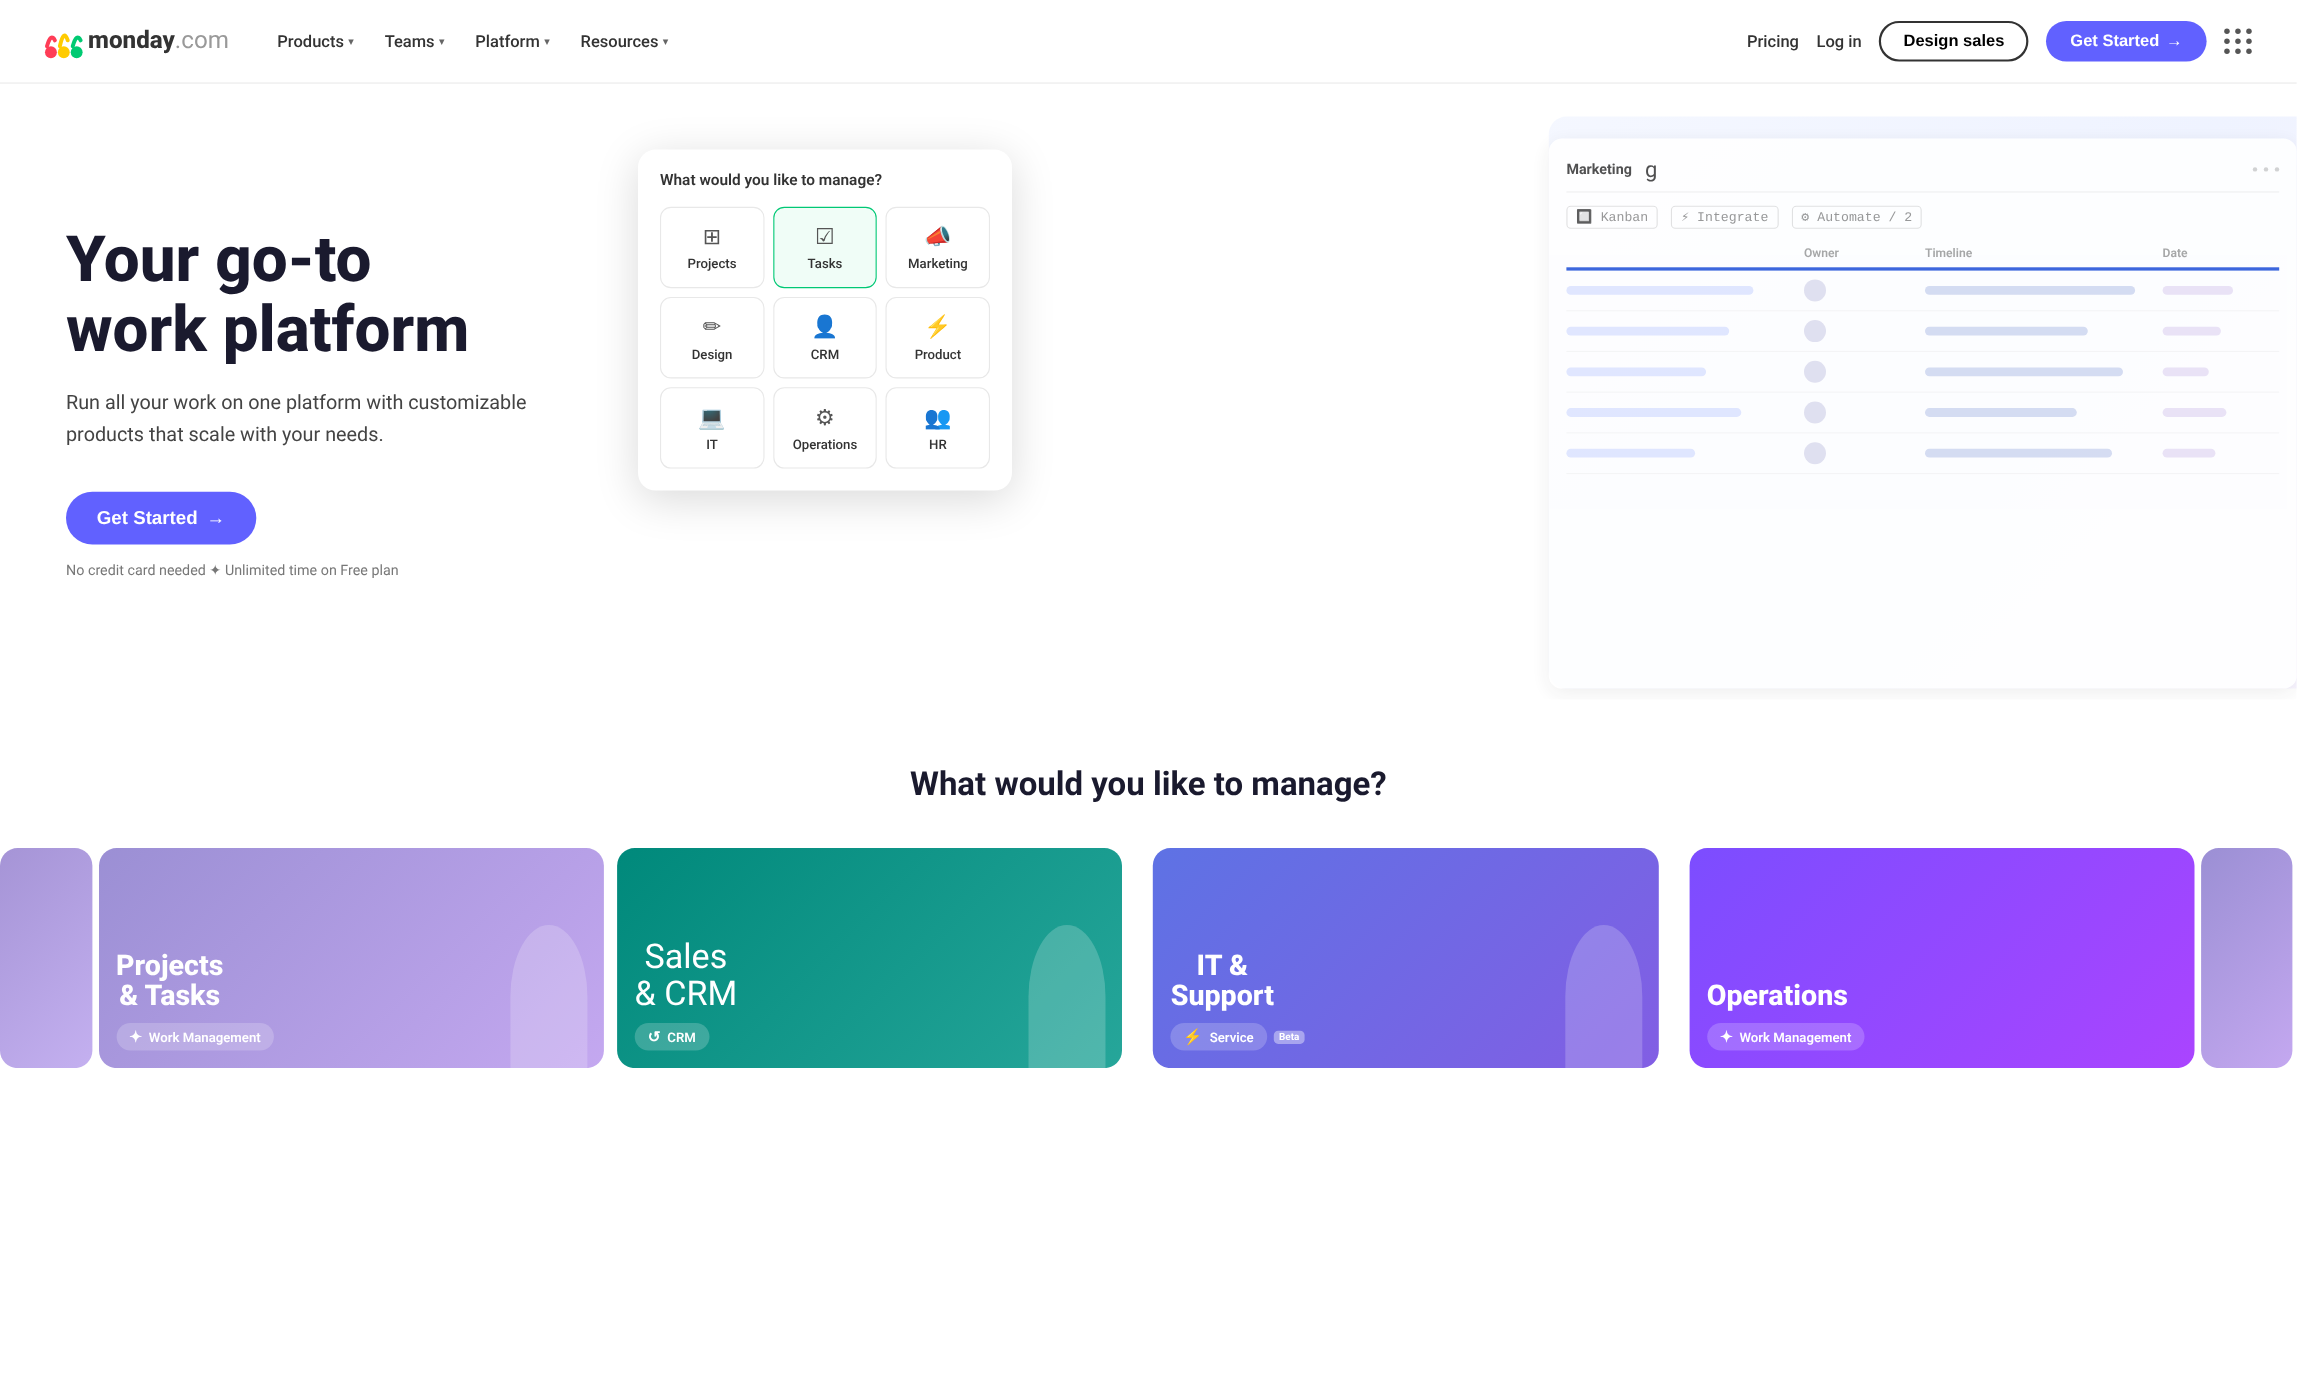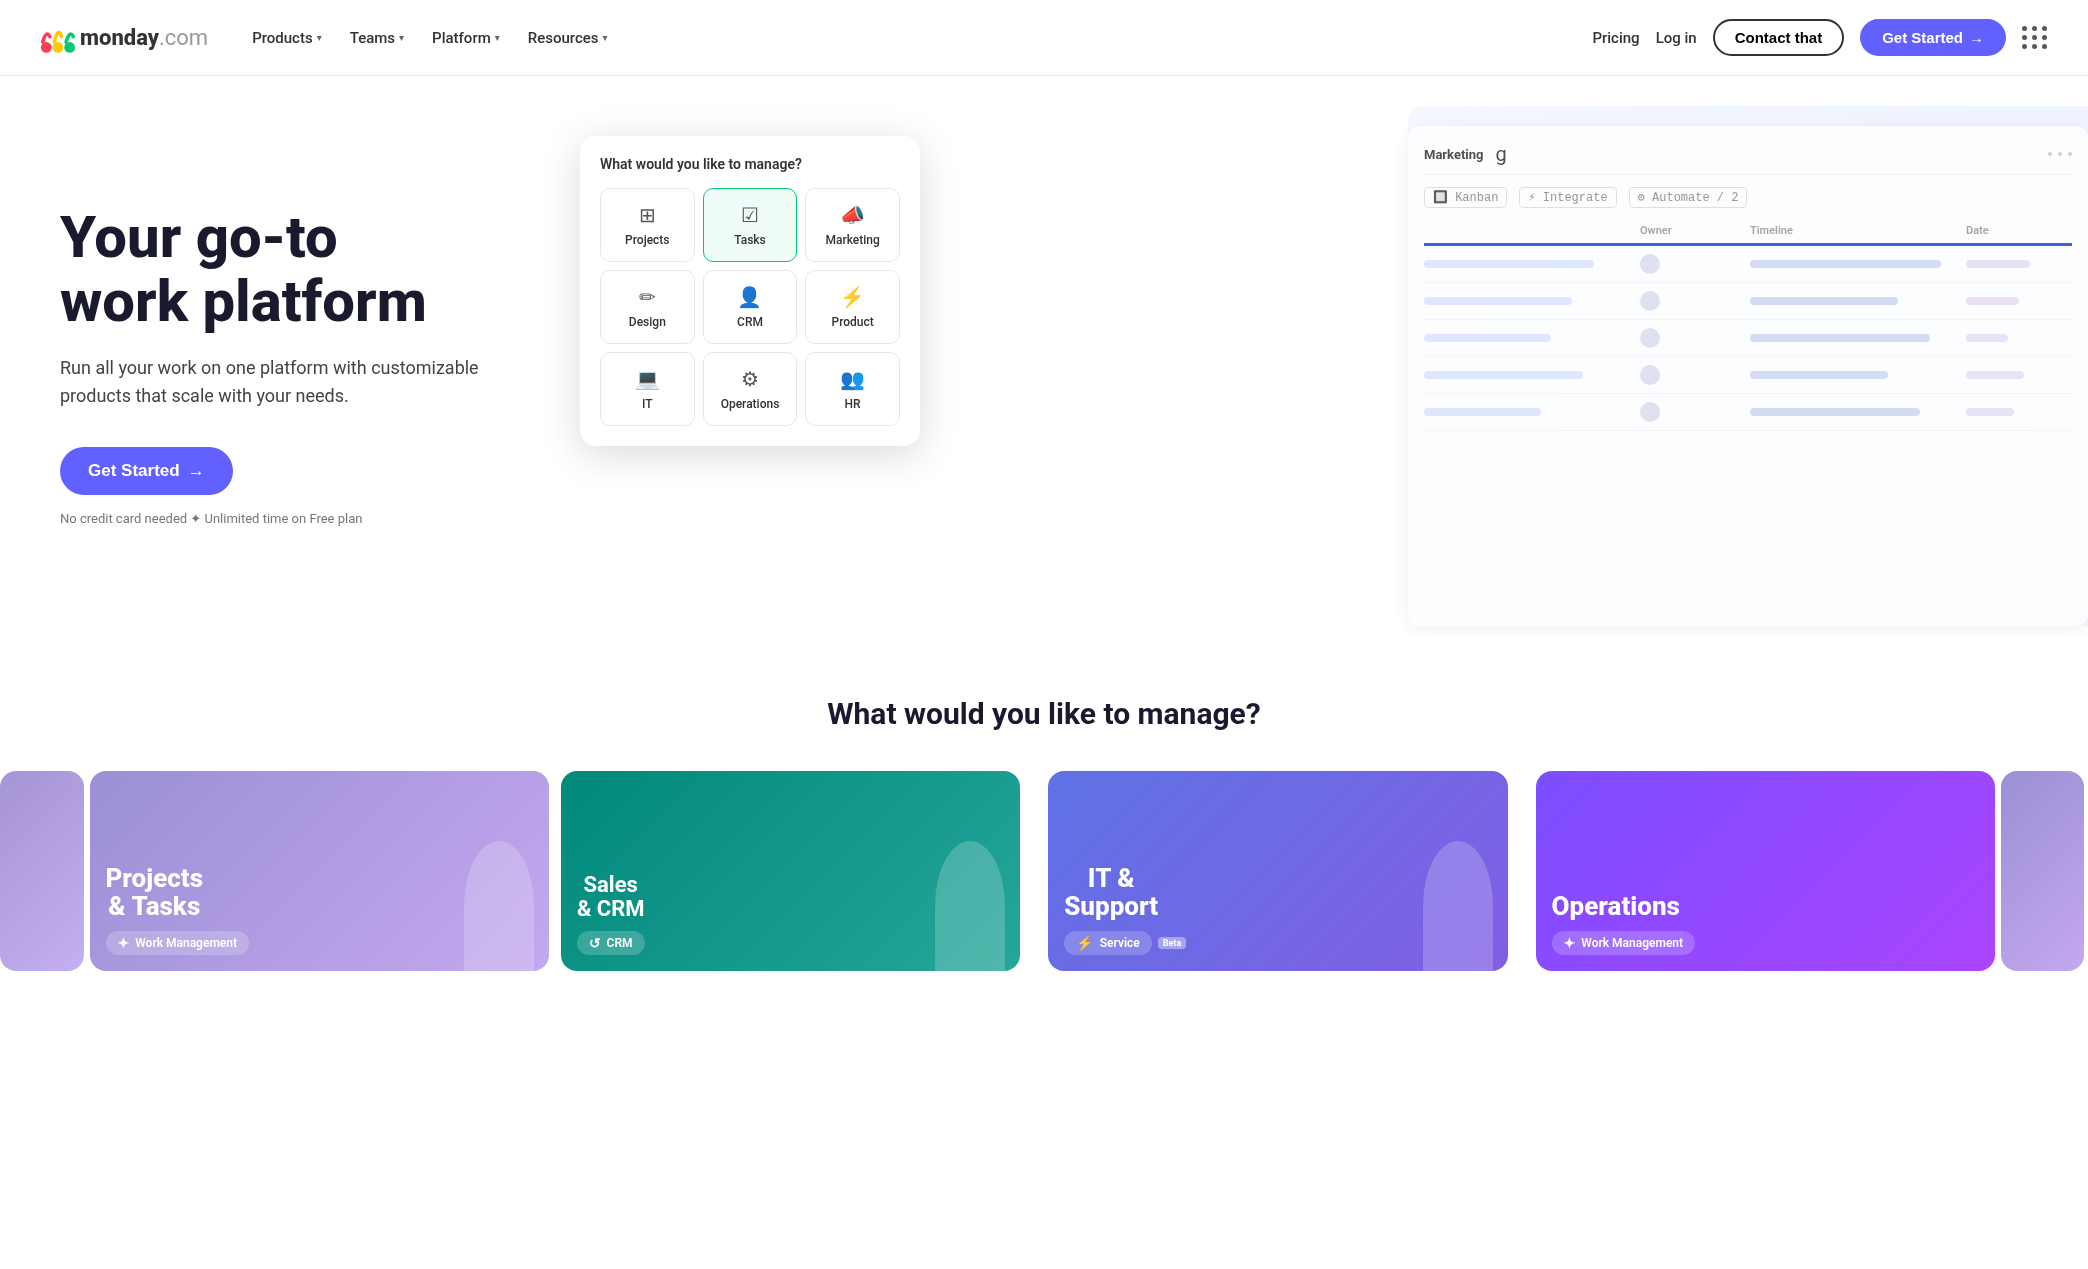--- a/index.html
+++ b/index.html
@@ -157,21 +157,21 @@
       </a>
       <a class="nav-link">
         <span>Resources</span>
         <span class="chevron">▾</span>
       </a>
     </div>
   </div>
   <div class="nav-right">
     <span class="pricing-link">Pricing</span>
     <span class="login-link">Log in</span>
-    <button class="btn-contact">Contact that</button>
+    <button class="btn-contact">Design sales</button>
     <button class="btn-get-started-nav">
       <span>Get Started</span>
       <span>→</span>
     </button>
     <div class="grid-dots">
       <span></span>
         <span></span>
         <span></span>
       <span></span>
         <span></span>
@@ -319,21 +319,21 @@
           <span>Work Management</span>
         </div>
       </div>
       <div style="position:absolute; bottom:0; right:10px; width:80px; height:150px; display:flex; align-items:flex-end; justify-content:center;">
         <div style="width:70px; height:130px; background:rgba(255,255,255,0.2); border-radius:50% 50% 0 0;"></div>
       </div>
     </div>
 
     <div class="category-card teal" style="flex: 0 0 22%; min-width: 220px; margin: 0 6px;">
       <div style="position:absolute; bottom:50px; left:16px;">
-        <div style="font-size:22px; font-weight:700; color:#fff; line-height:1.1;">Sales<br>&amp; CRM</div>
+        <div style="font-size:31px; font-weight:400; color:#fff; line-height:1.1;">Sales<br>&amp; CRM</div>
       </div>
       <div style="position:absolute; bottom:16px; left:16px;">
         <div class="badge">
           <span class="badge-icon">↺</span>
           <span>CRM</span>
         </div>
       </div>
       <div style="position:absolute; bottom:0; right:10px; width:80px; height:150px; display:flex; align-items:flex-end; justify-content:center;">
         <div style="width:70px; height:130px; background:rgba(255,255,255,0.2); border-radius:50% 50% 0 0;"></div>
       </div>

